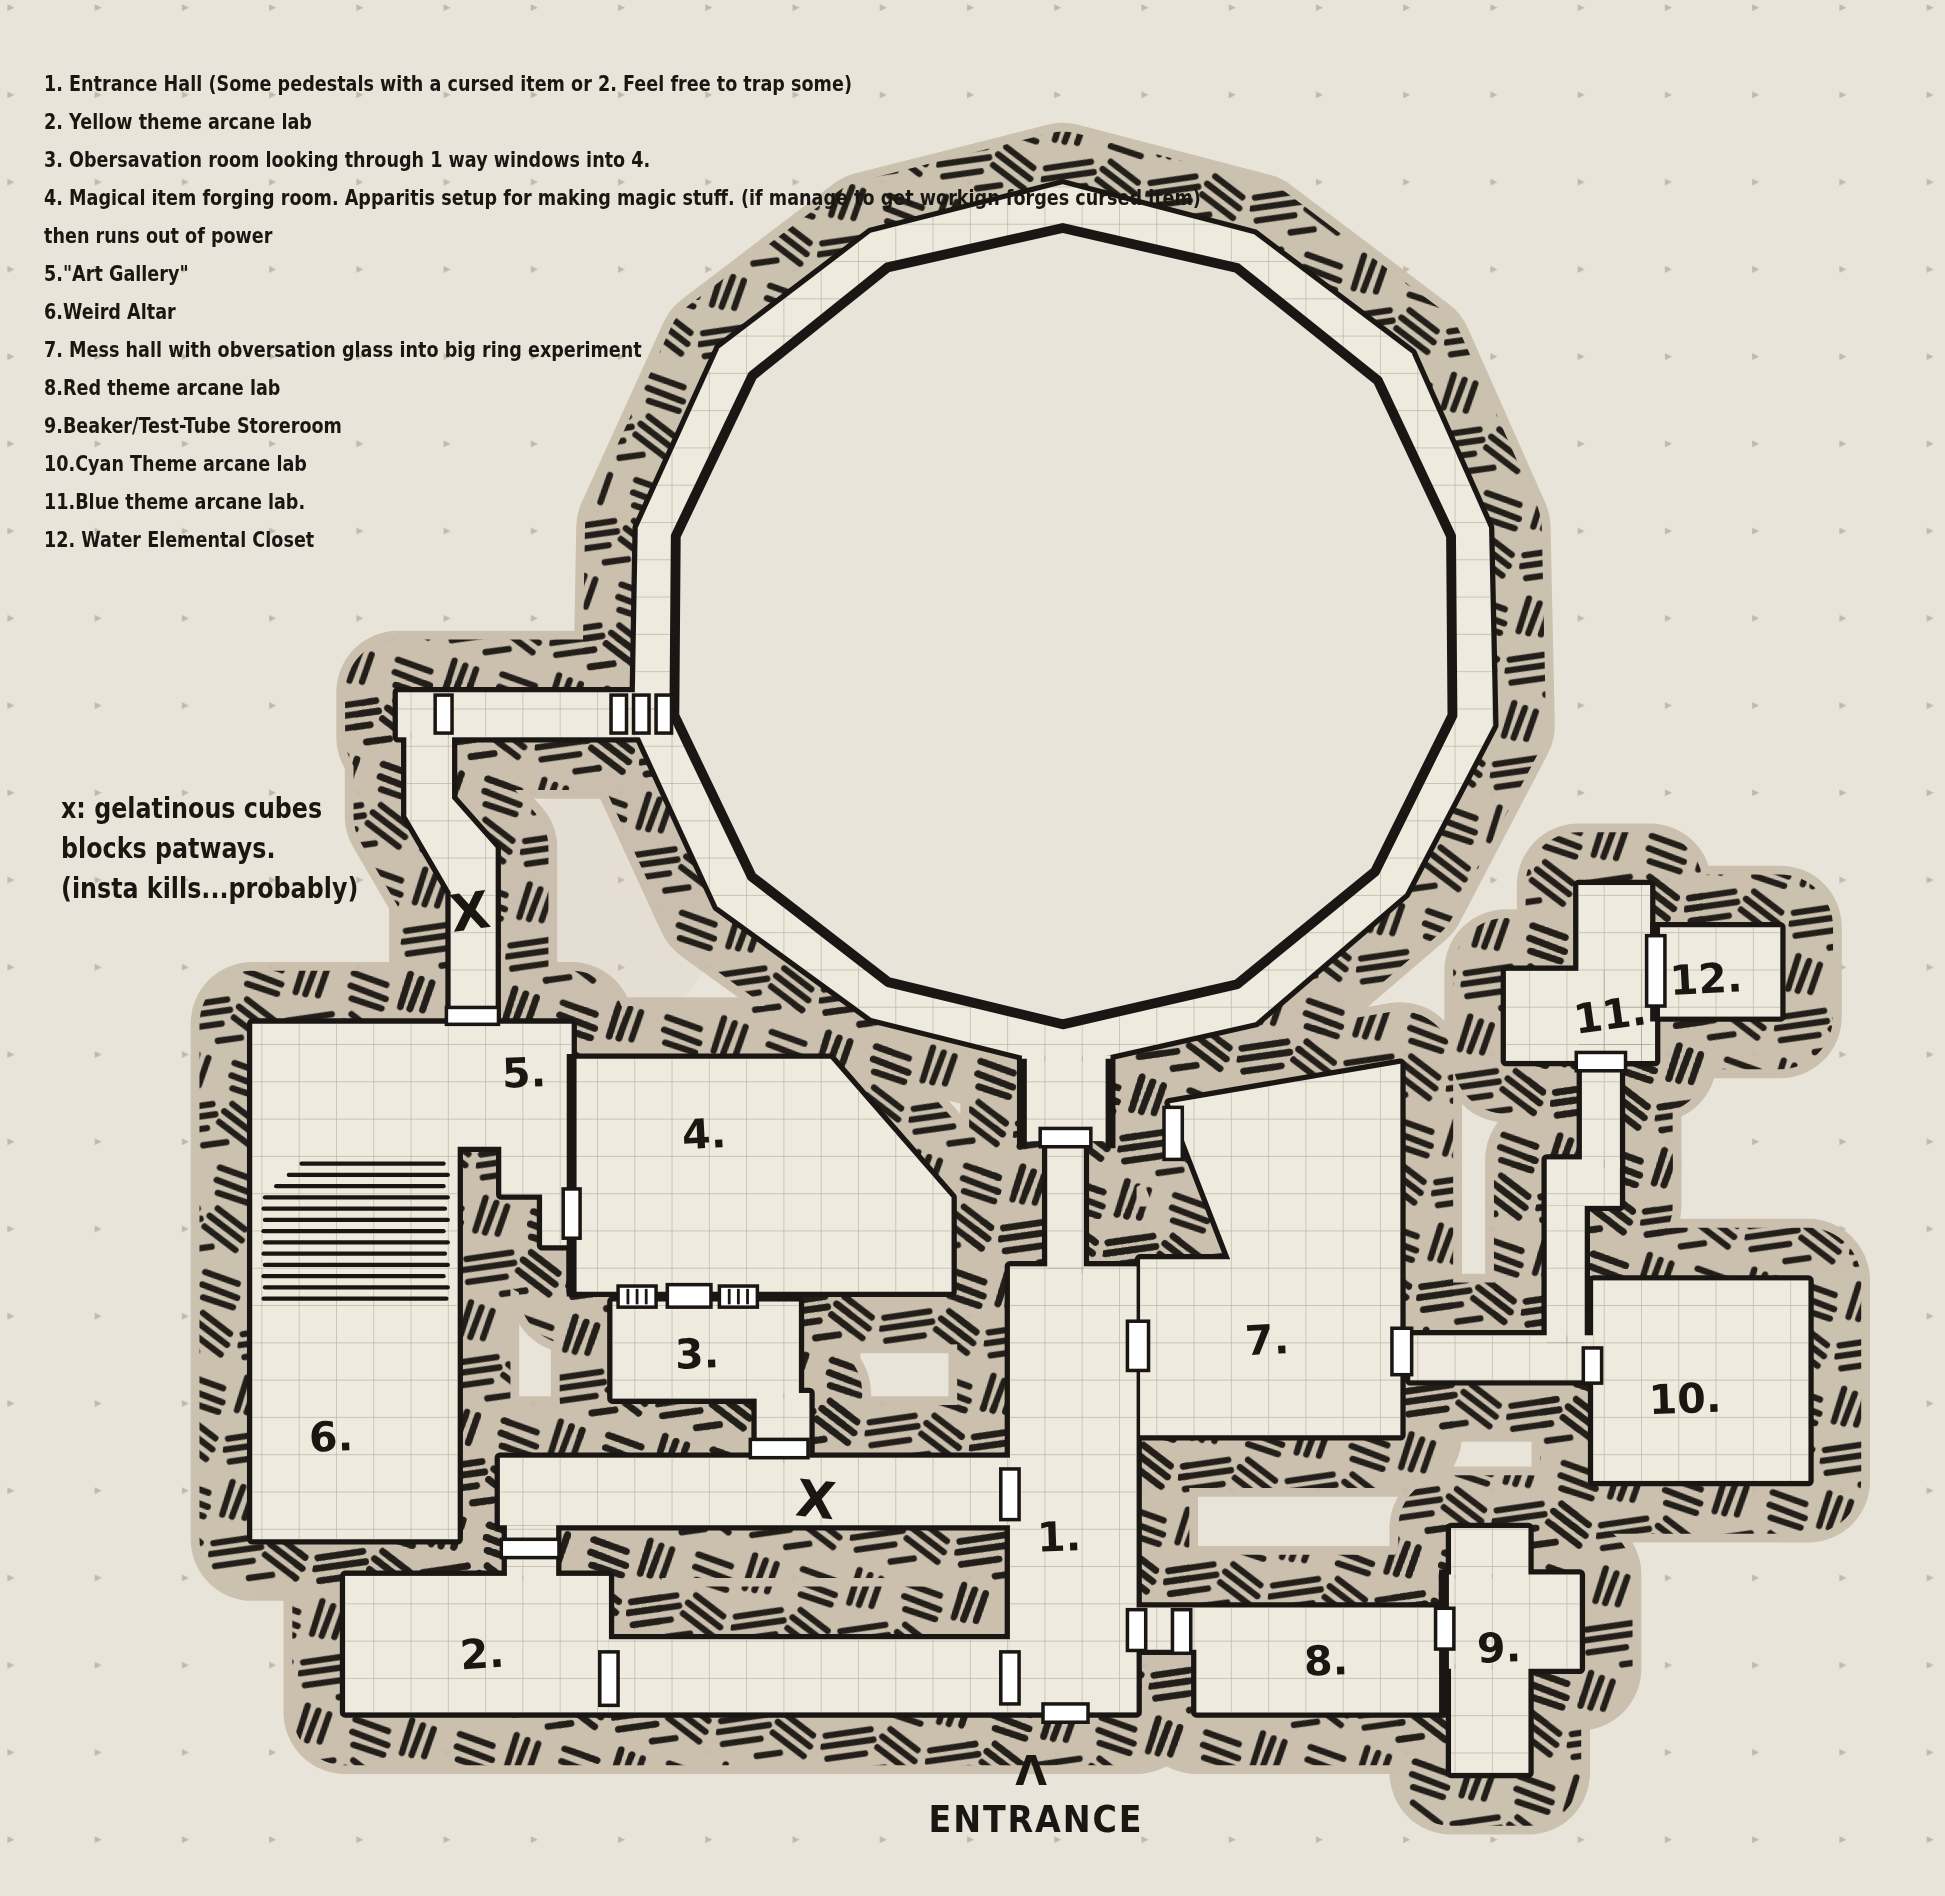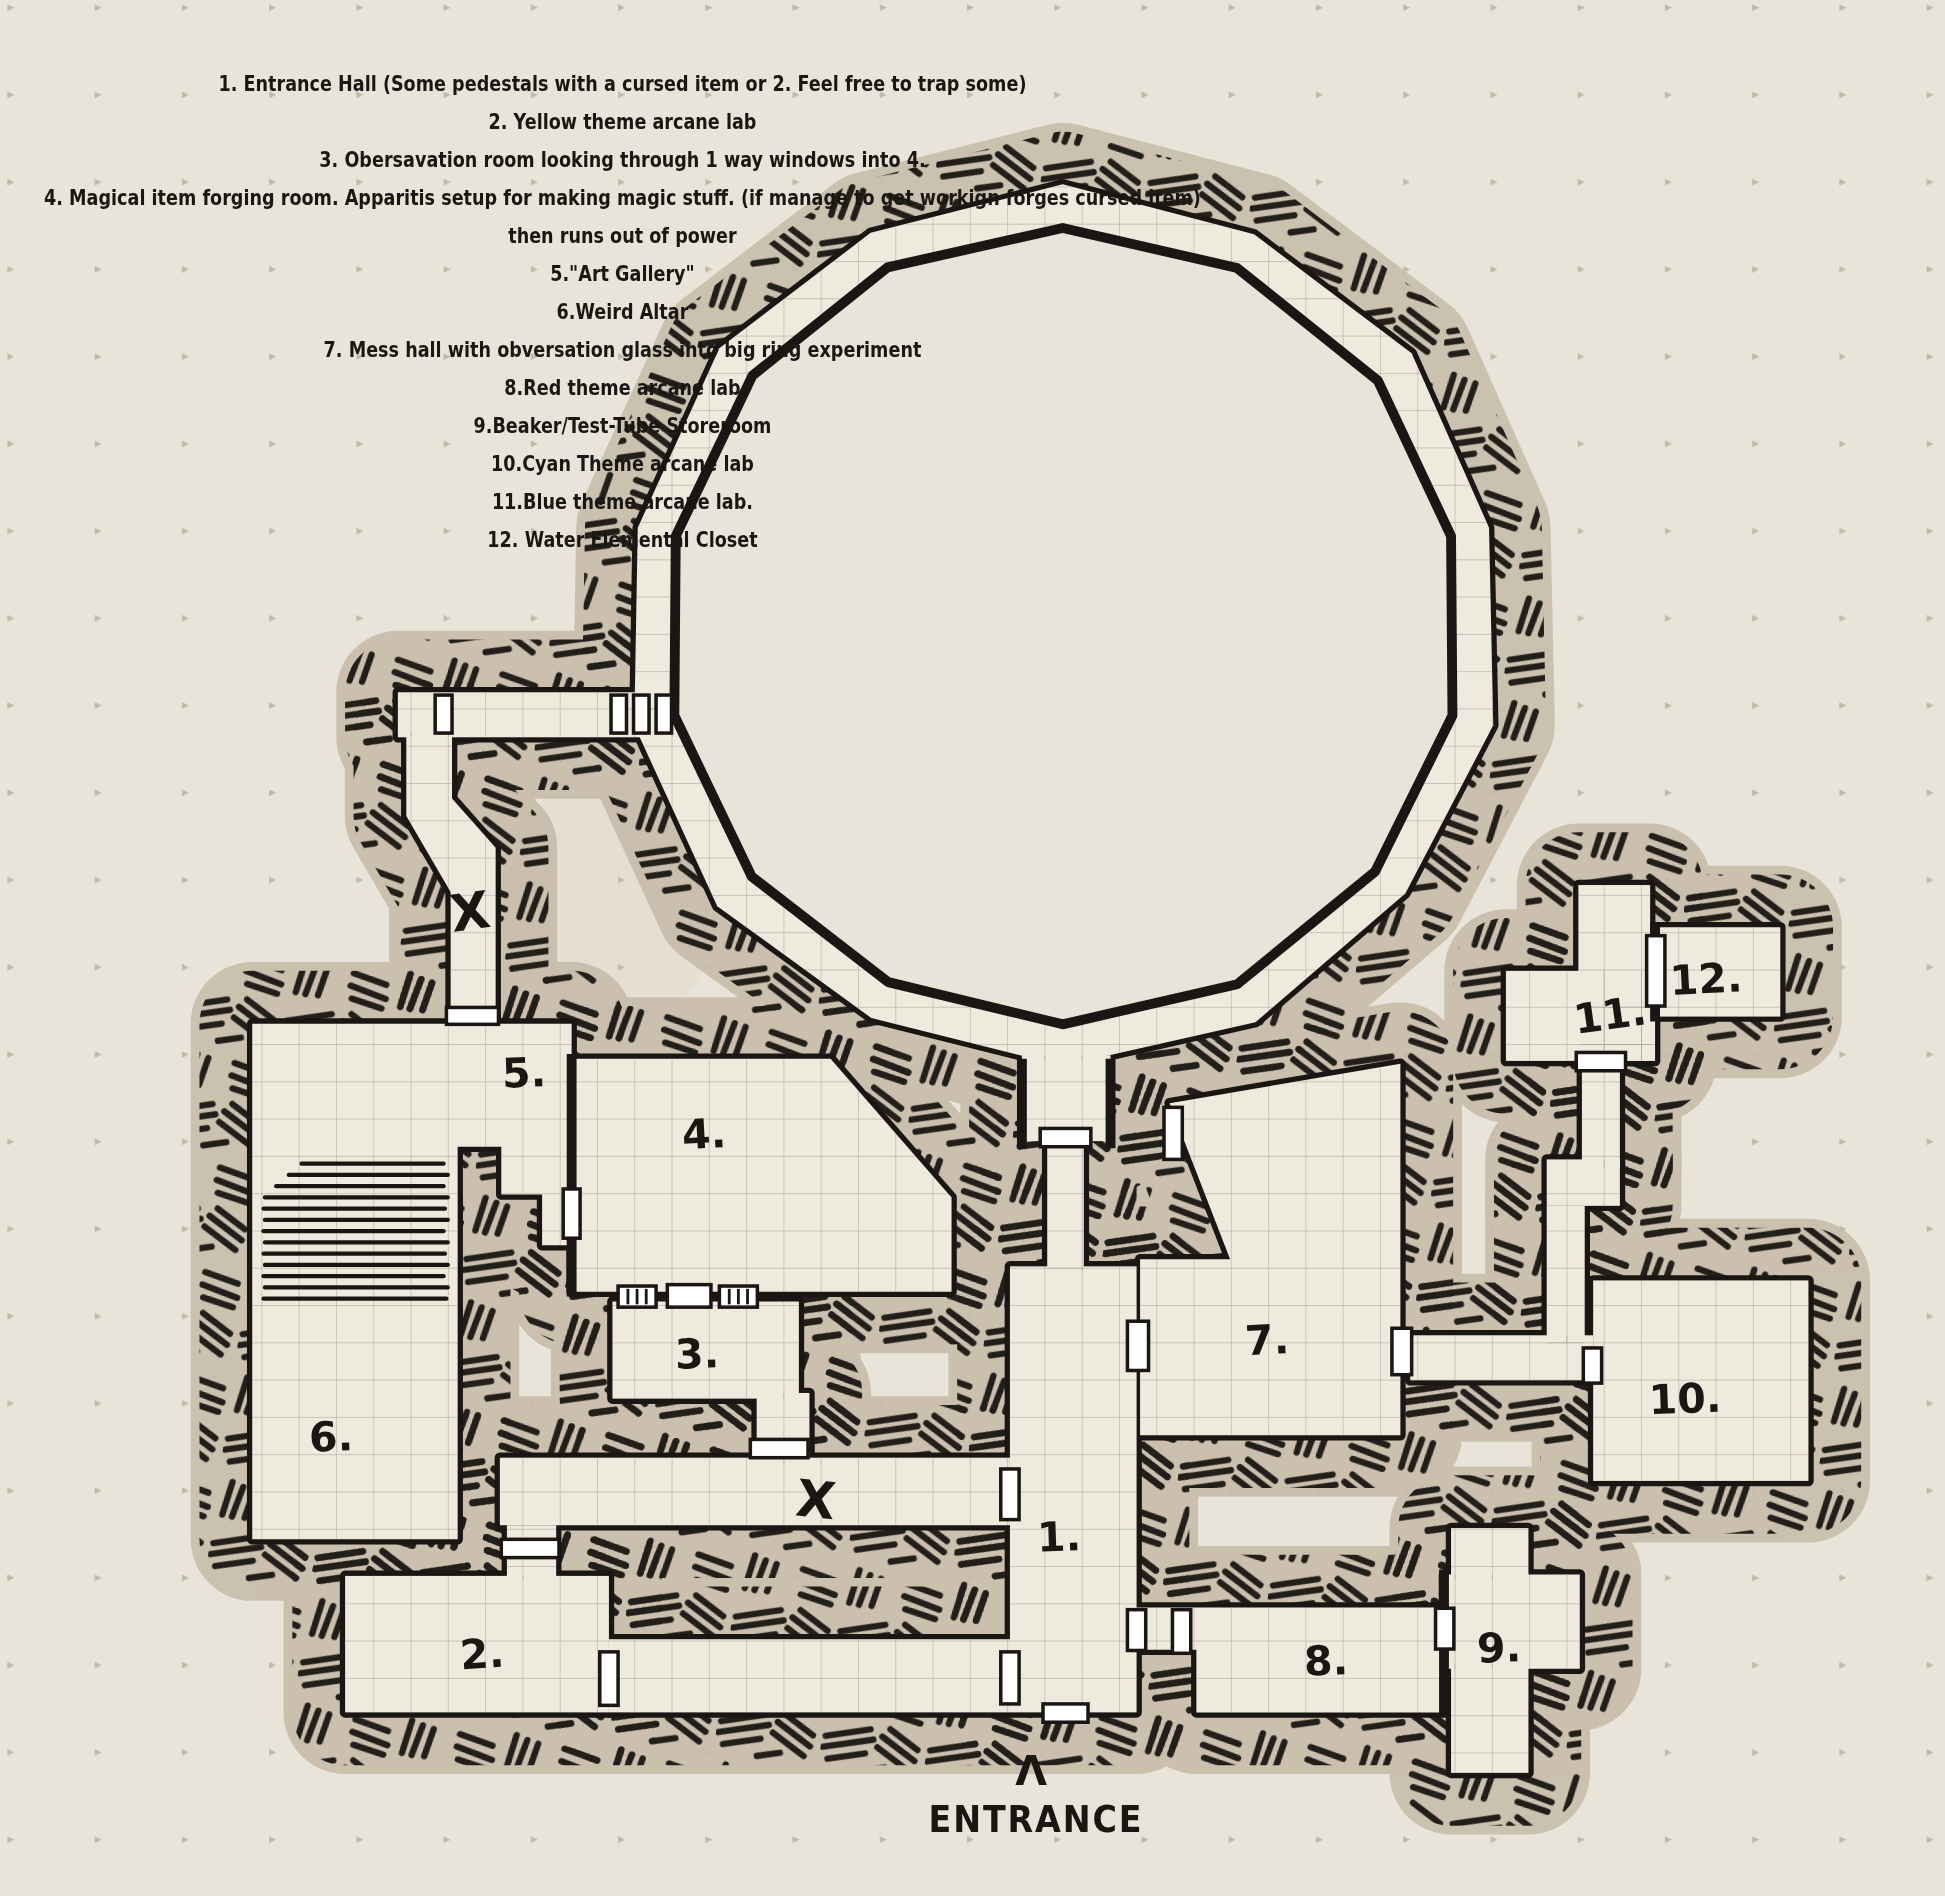--- a/index.html
+++ b/index.html
@@ -1,20 +1,20 @@
 <!DOCTYPE html>
 <html style="font-size:11.3px"><head>
 <meta charset="utf-8">
 <style>
   html,body{margin:0;padding:0;background:#d8d3c8;}
   #page{position:relative;width:1946px;height:1896px;background:#e9e4da;overflow:hidden;
         font-family:"DejaVu Sans",sans-serif;color:#1a1713;}
   #map-svg{position:absolute;left:0;top:0;width:1946px;height:1896px;}
   .text-layer{position:absolute;left:0;top:0;width:100%;height:100%;pointer-events:none;}
-  #legend{position:absolute;left:44px;top:65px;text-align:center;}
+  #legend{position:absolute;left:44px;top:65px;}
   .legend-line{font-size:22px;font-weight:700;line-height:38px;white-space:pre;
                transform:scaleX(.80);transform-origin:left center;letter-spacing:0px;}
   #note{position:absolute;left:61px;top:789px;}
   .note-line{font-size:28px;font-weight:700;line-height:40px;white-space:pre;
              transform:scaleX(.85);transform-origin:left center;}
   .room-num{position:absolute;font-size:41px;font-weight:700;transform:translate(-50%,-50%);}
   .x-mark{position:absolute;font-size:51px;font-weight:900;transform:translate(-50%,-50%);}
   .entrance-arrow{position:absolute;font-size:41px;font-weight:900;transform:translate(-50%,-50%);}
   .entrance-label{position:absolute;font-size:37px;font-weight:900;letter-spacing:2.1px;
                   transform:translate(-50%,-50%) scaleX(.9);}
@@ -306,20 +306,25 @@
       <div class="legend-line">5."Art Gallery"</div>
       <div class="legend-line">6.Weird Altar</div>
       <div class="legend-line">7. Mess hall with obversation glass into big ring experiment</div>
       <div class="legend-line">8.Red theme arcane lab</div>
       <div class="legend-line">9.Beaker/Test-Tube Storeroom</div>
       <div class="legend-line">10.Cyan Theme arcane lab</div>
       <div class="legend-line">11.Blue theme arcane lab.</div>
       <div class="legend-line">12. Water Elemental Closet</div>
     </div>
 
+  <div id="note">
+      <div class="note-line">x: gelatinous cubes</div>
+      <div class="note-line">blocks patways.</div>
+      <div class="note-line">(insta kills...probably)</div>
+    </div>
 
   <div class="text-layer" id="labels">
       <div class="room-num" style="left: 1059px; top: 1537px; transform: translate(-50%, -50%) rotate(-2deg);">1.</div>
       <div class="room-num" style="left: 482px; top: 1654px; transform: translate(-50%, -50%) rotate(-4deg);">2.</div>
       <div class="room-num" style="left: 697px; top: 1354px; transform: translate(-50%, -50%) rotate(-2deg);">3.</div>
       <div class="room-num" style="left: 704px; top: 1134px; transform: translate(-50%, -50%) rotate(-3deg);">4.</div>
       <div class="room-num" style="left: 524px; top: 1073px; transform: translate(-50%, -50%) rotate(-2deg);">5.</div>
       <div class="room-num" style="left: 331px; top: 1437px; transform: translate(-50%, -50%) rotate(-2deg);">6.</div>
       <div class="room-num" style="left: 1267px; top: 1340px; transform: translate(-50%, -50%) rotate(-3deg);">7.</div>
       <div class="room-num" style="left: 1326px; top: 1661px; transform: translate(-50%, -50%) rotate(-2deg);">8.</div>

